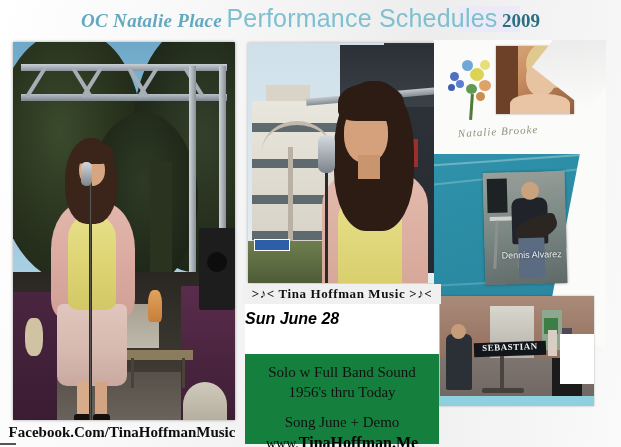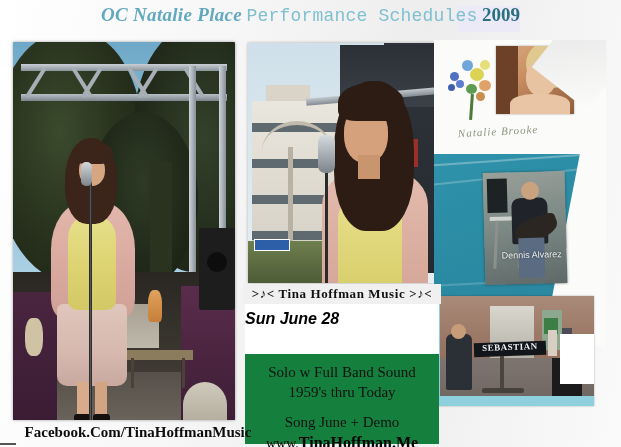--- a/index.html
+++ b/index.html
@@ -33,22 +33,22 @@
     position:absolute; left:458px; top:2px; width:62px; height:26px;
     background:#eceaf6;
   }
   #title-inner{ position:relative; display:inline-block; }
   .t-oc{
     font-family:"Liberation Serif", serif;
     font-style:italic; font-weight:bold;
     font-size:19px; color:#62a9bf; letter-spacing:.3px;
   }
   .t-perf{
-    font-family:Liberation Mono, monospace;
-    font-size:18px; color:#7fc0d0; letter-spacing:.2px;
+    font-family:Liberation Sans, sans-serif;
+    font-size:25px; color:#7fc0d0; letter-spacing:.2px;
   }
   .t-year{
     font-family:"Liberation Serif", serif;
     font-weight:bold; font-size:19px; color:#2b6f82; letter-spacing:0;
   }
 
   
   #photo-left{
     position:absolute; left:13px; top:42px; width:222px; height:378px;
     overflow:hidden; background:#111;
@@ -283,21 +283,21 @@
     font-family:"Liberation Serif", serif; font-size:16px; color:#000;
     text-align:center; line-height:21px;
   }
   .tb-url .w{ font-weight:normal; font-size:14px; }
   .tb-url .b{ font-weight:bold; }
 
   
   #footer-fb{
     position:absolute; left:2px; top:424px; width:240px; height:20px;
     font-family:"Liberation Serif", serif; font-weight:bold; font-size:15px;
-    color:#0d0d0d; text-align:center; white-space:nowrap;margin-left:16px;
+    color:#0d0d0d; text-align:center; white-space:nowrap;
   }
   #footer-rule{
     position:absolute; left:0; top:443px; width:16px; height:2px; background:#555;
   }
 </style>
 </head>
 <body>
 
 <div id="flyer">
   <div id="paper-shade"></div>
@@ -444,21 +444,21 @@
     </div>
   </div>
 
   <div id="text-block">
     <div id="tb-title">&gt;♪&lt; Tina Hoffman Music &gt;♪&lt;</div>
     <div id="tb-white">
       <div class="tb-date" style="padding-top:2px">Sun June 28</div>
     </div>
     <div id="tb-gray">
       <div class="tb-line" style="padding-top:8px">Solo w Full Band Sound</div>
-      <div class="tb-line">1959's thru Today</div>
+      <div class="tb-line">1956's thru Today</div>
       <div class="tb-line gap">Song June + Demo</div>
       <div class="tb-url">
         <span class="w">www.</span><span class="b">TinaHoffman.Me</span>
       </div>
     </div>
   </div>
 
   <div id="footer-fb">Facebook.Com/TinaHoffmanMusic</div>
   <div id="footer-rule"></div>
 </div>

